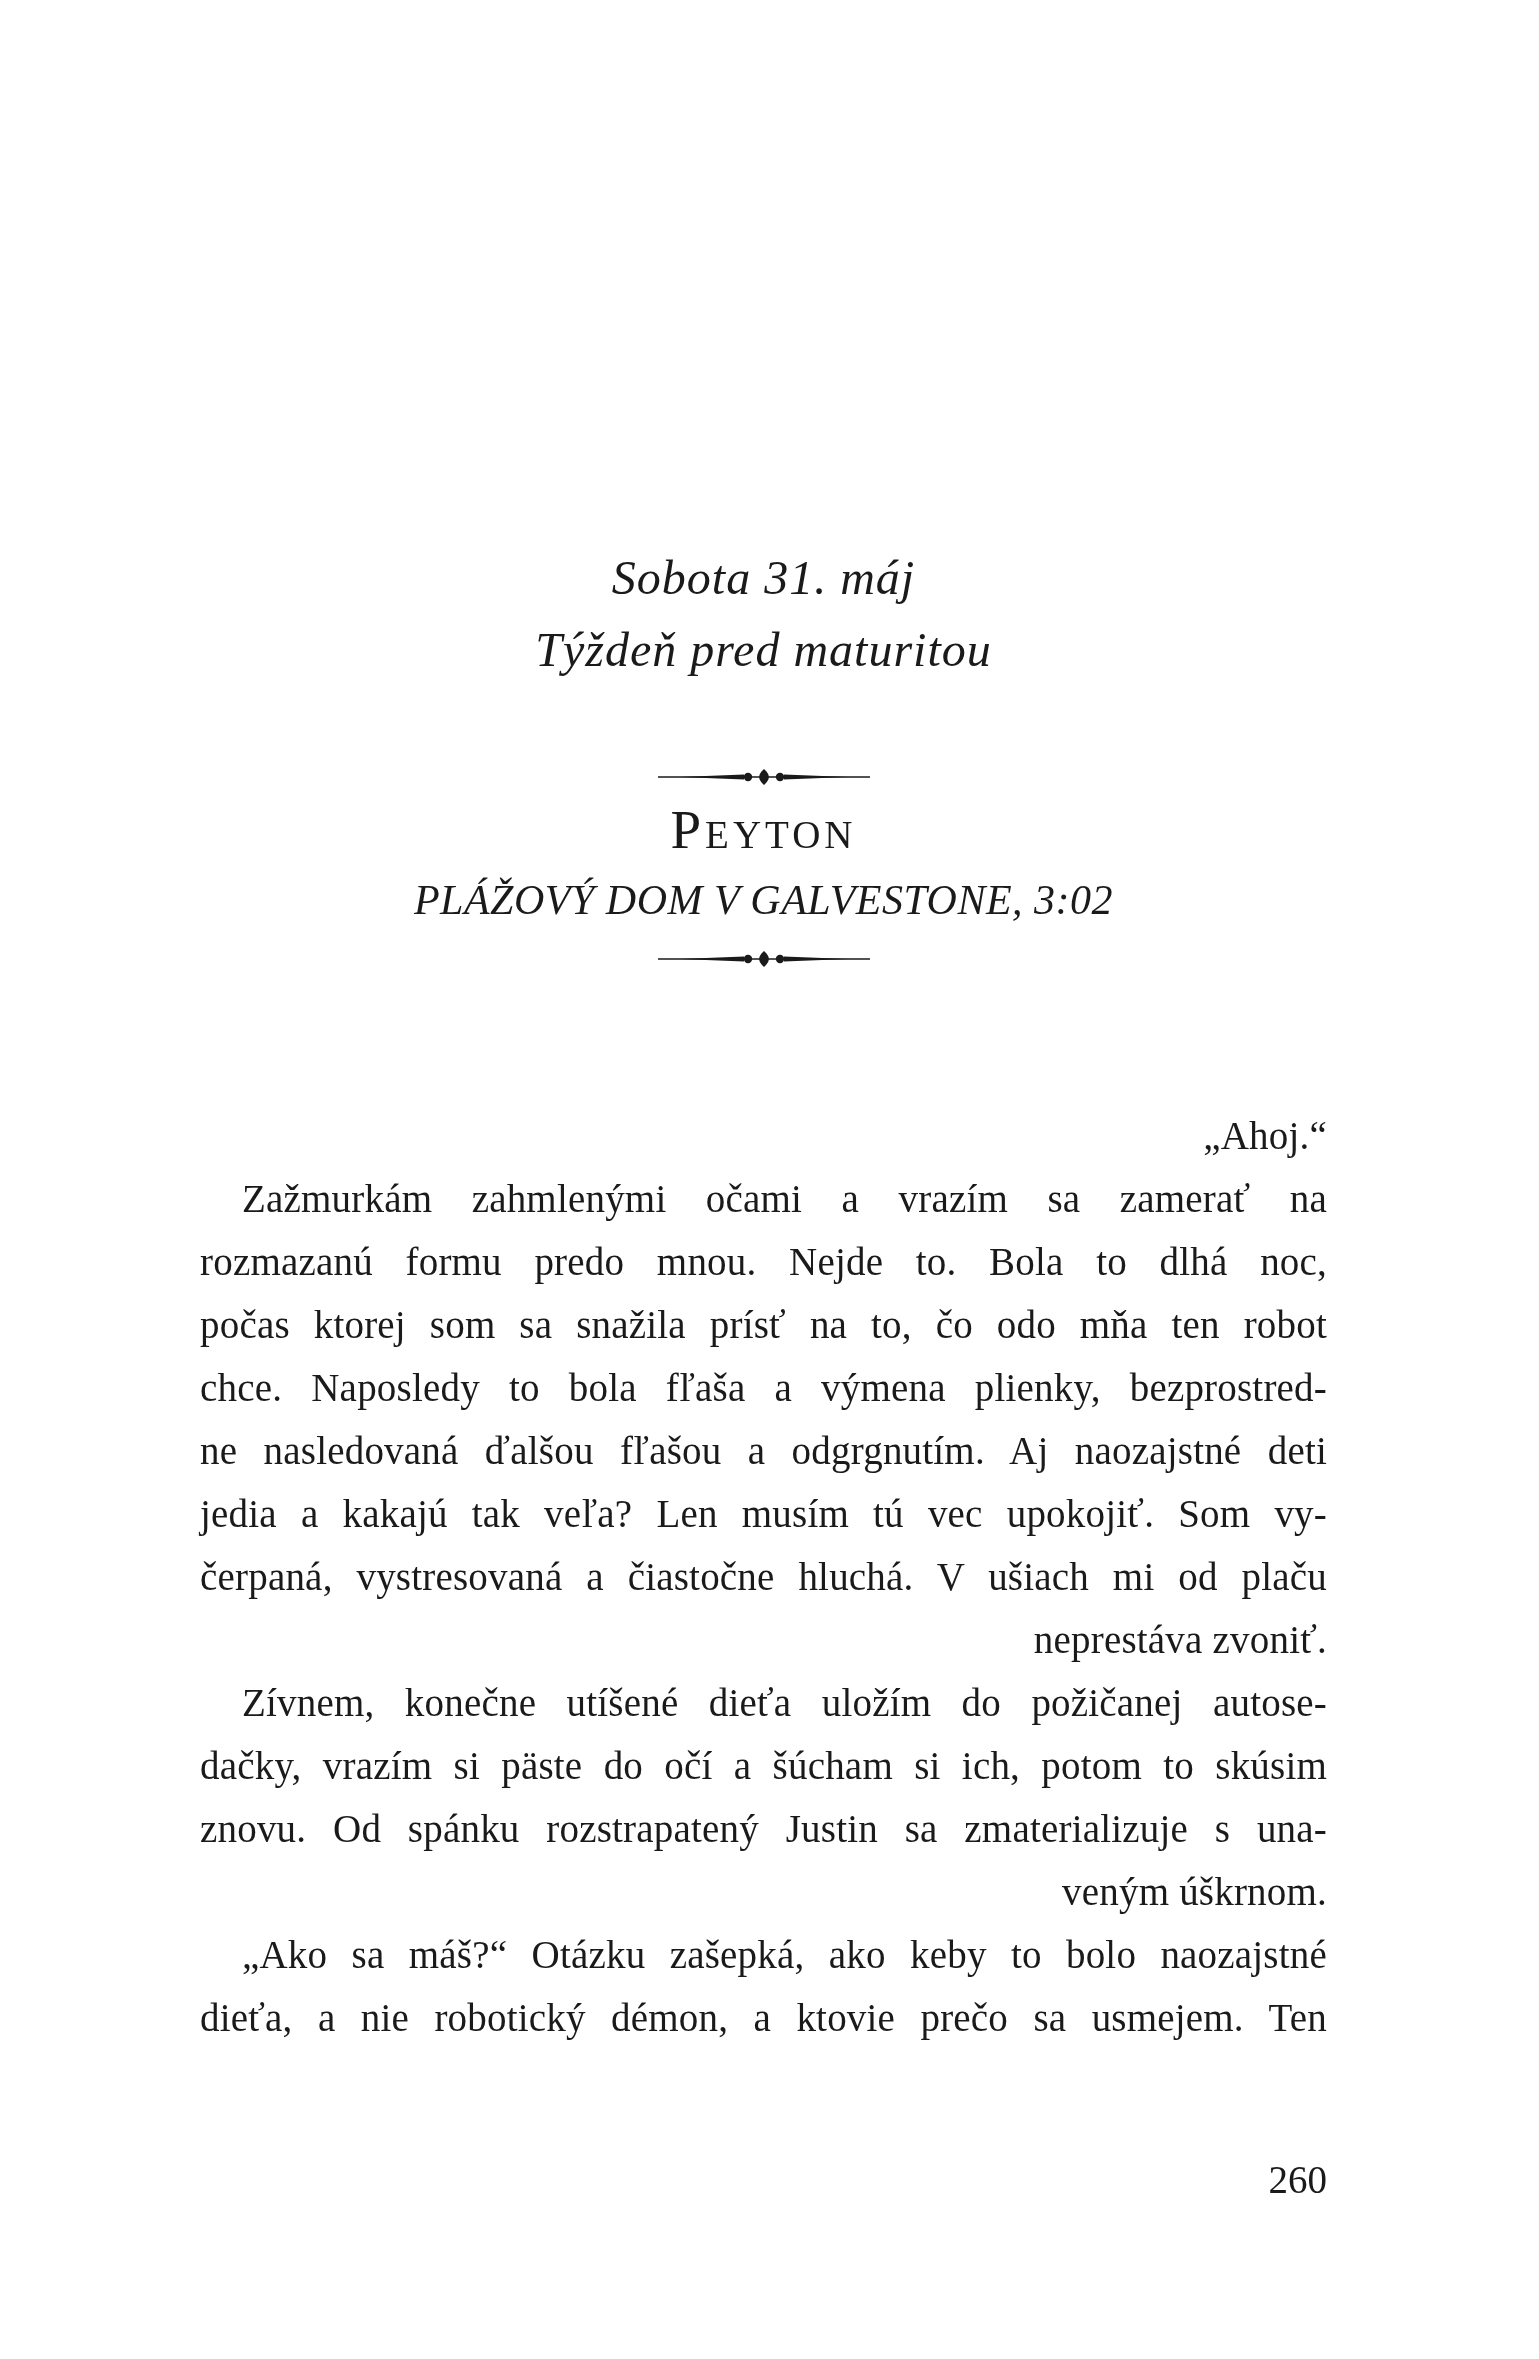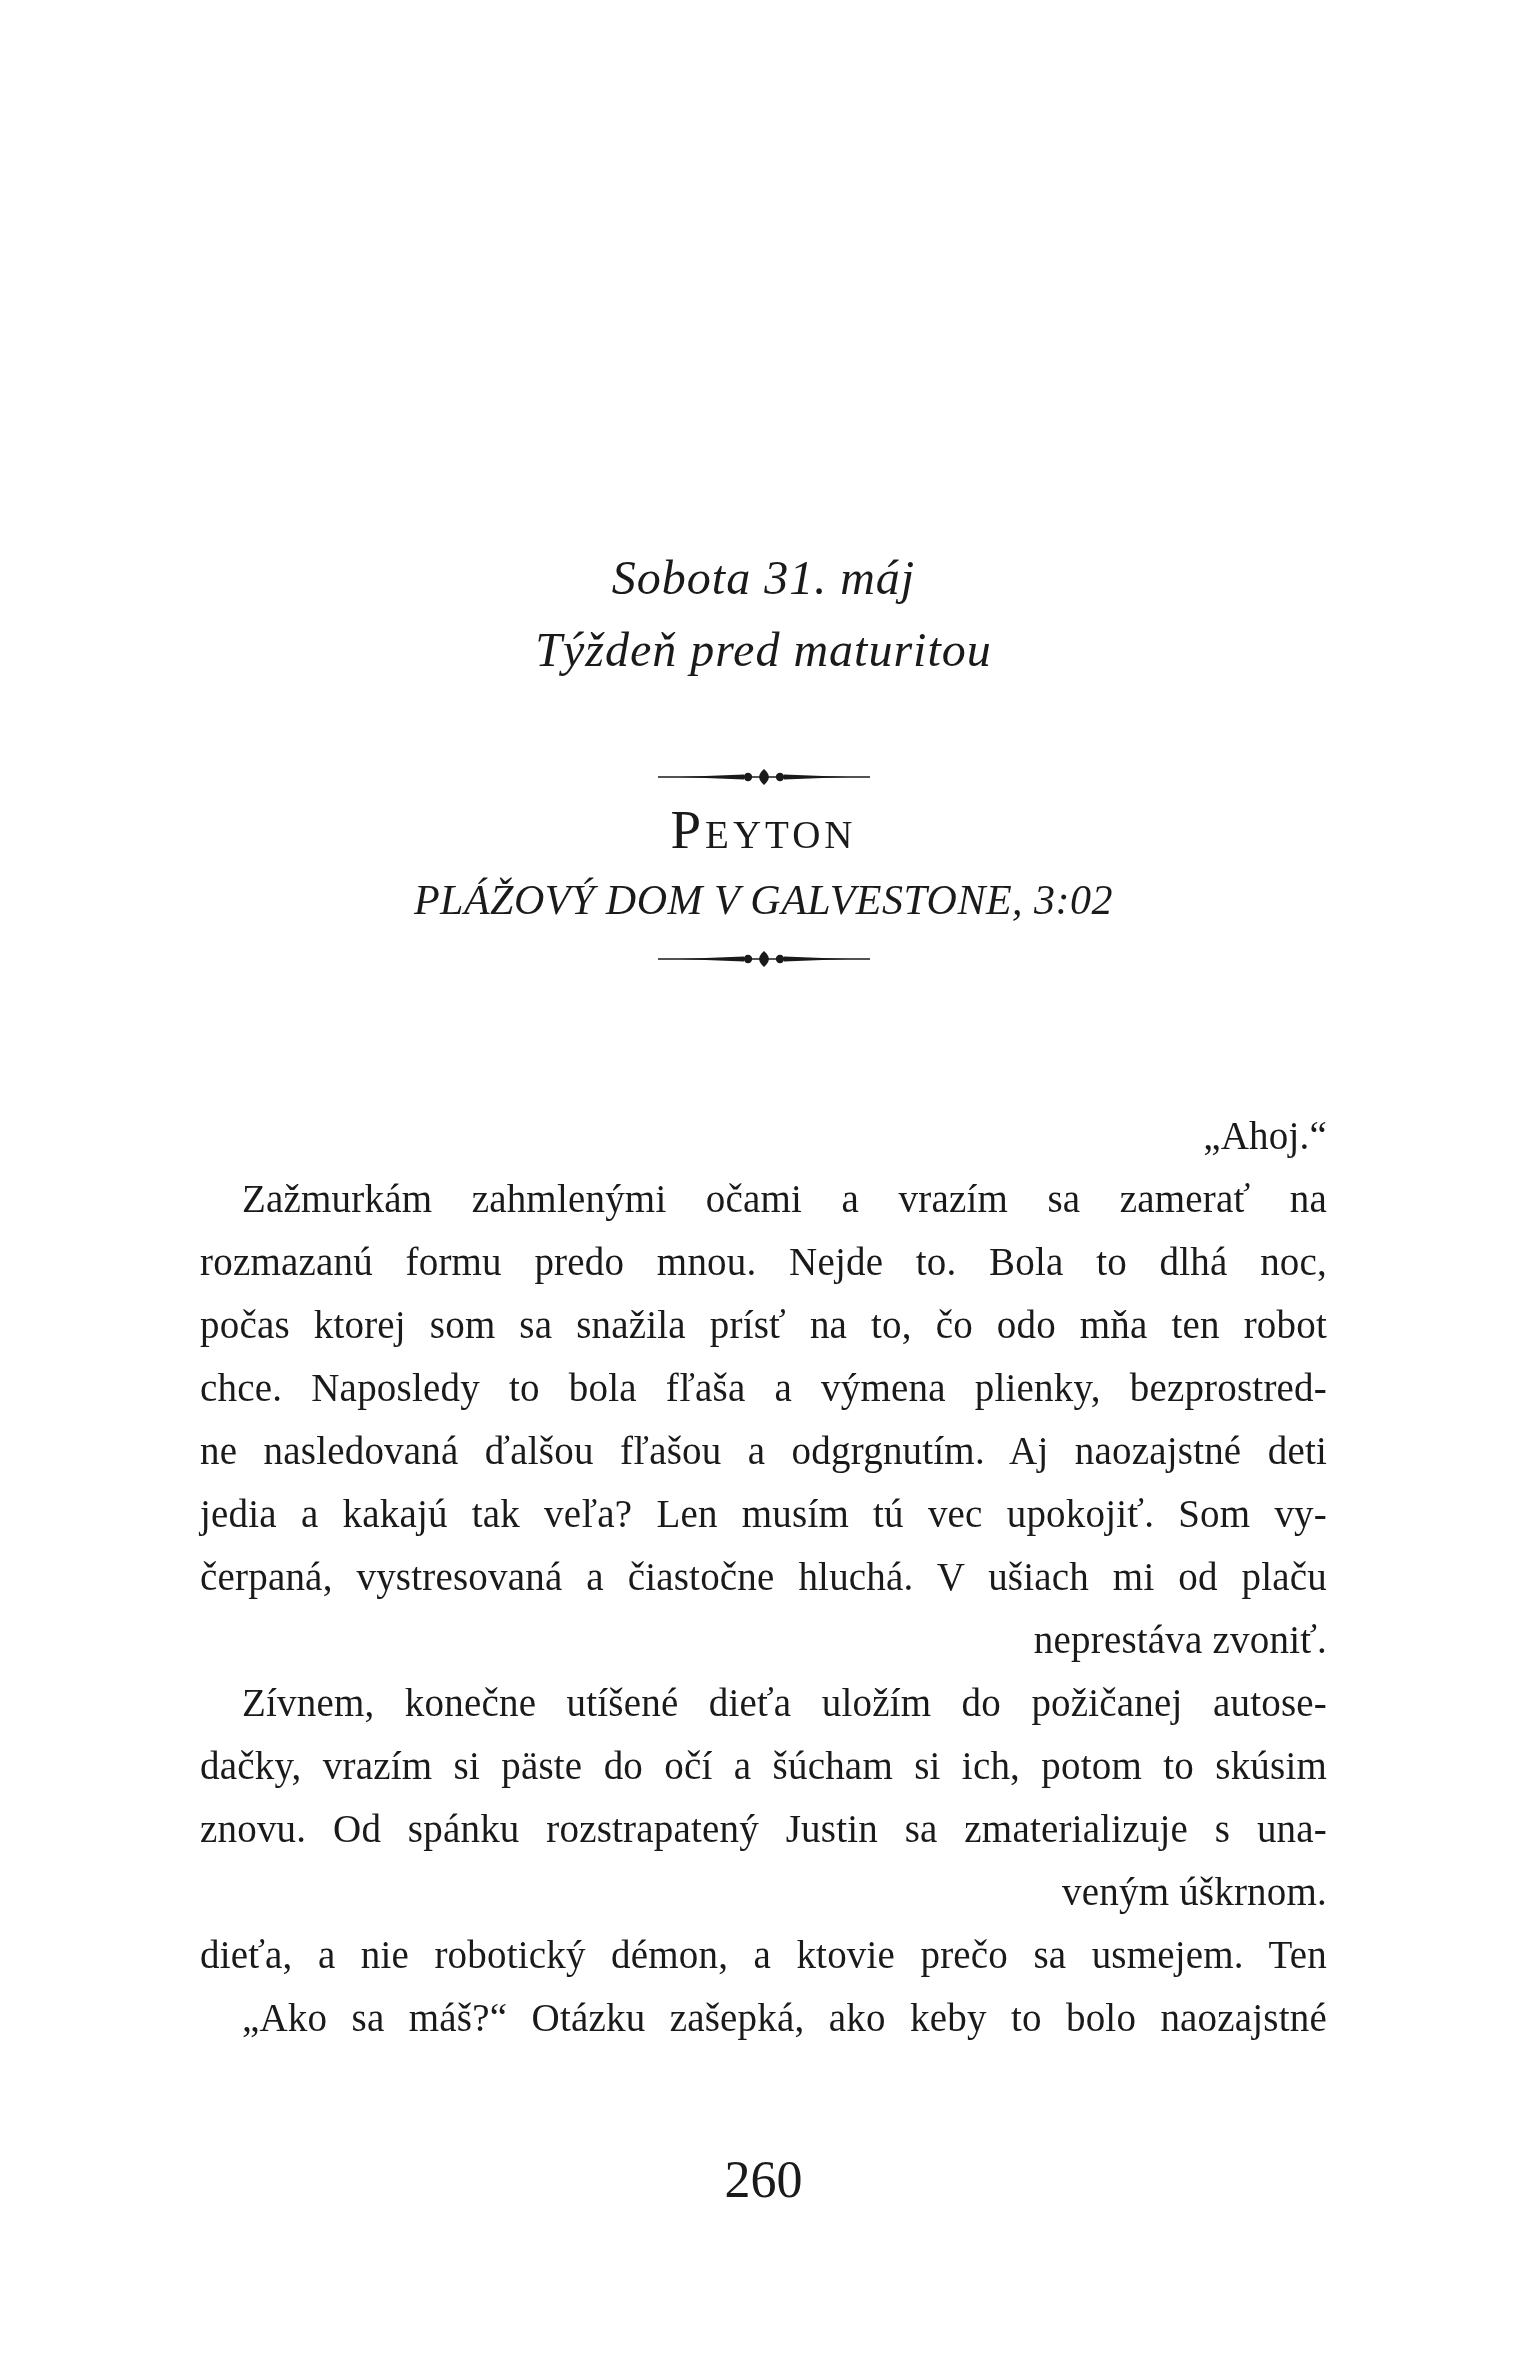--- a/index.html
+++ b/index.html
@@ -75,23 +75,23 @@
   }
   .bline.l{
     text-align:right;
   }
   .bline.ind{
     text-indent:42px;
   }
 
   .page-number{
     top:2148px;
-    font-size:52px;
+    font-size:39px;
     line-height:63px;
-    text-align:center;
+    text-align:right;
   }
 </style>
 </head>
 <body>
 
 <div class="page">
 
   <div class="abs col date-heading">
     <div>Sobota 31. máj</div>
     <div>Týždeň pred maturitou</div>
@@ -130,19 +130,19 @@
     <div class="bline j">počas ktorej som sa snažila prísť na to, čo odo mňa ten robot</div>
     <div class="bline j">chce. Naposledy to bola fľaša a výmena plienky, bezprostred-</div>
     <div class="bline j">ne nasledovaná ďalšou fľašou a odgrgnutím. Aj naozajstné deti</div>
     <div class="bline j">jedia a kakajú tak veľa? Len musím tú vec upokojiť. Som vy-</div>
     <div class="bline j">čerpaná, vystresovaná a čiastočne hluchá. V ušiach mi od plaču</div>
     <div class="bline l">neprestáva zvoniť.</div>
     <div class="bline j ind">Zívnem, konečne utíšené dieťa uložím do požičanej autose-</div>
     <div class="bline j">dačky, vrazím si päste do očí a šúcham si ich, potom to skúsim</div>
     <div class="bline j">znovu. Od spánku rozstrapatený Justin sa zmaterializuje s una-</div>
     <div class="bline l">veným úškrnom.</div>
+    <div class="bline j ind">„Ako sa máš?“ Otázku zašepká, ako keby to bolo naozajstné</div>
     <div class="bline j">dieťa, a nie robotický démon, a ktovie prečo sa usmejem. Ten</div>
-    <div class="bline j ind">„Ako sa máš?“ Otázku zašepká, ako keby to bolo naozajstné</div>
   </div>
 
   <div class="abs col page-number">260</div>
 
 </div>
 
 </body></html>

